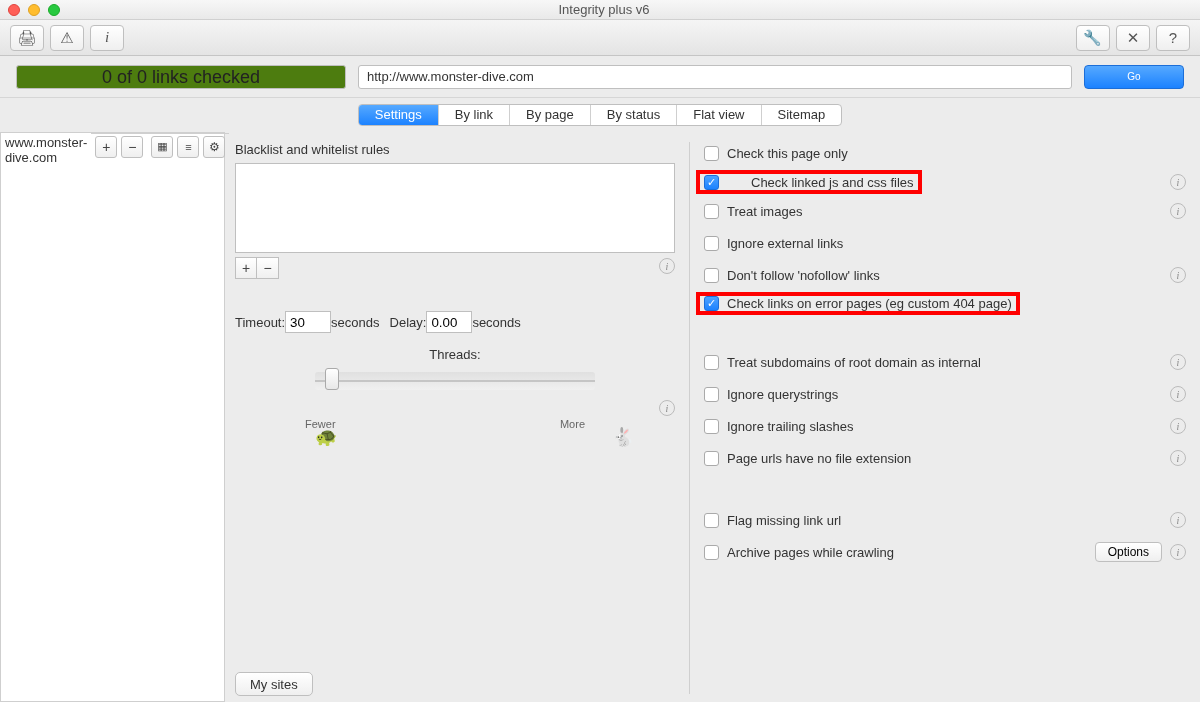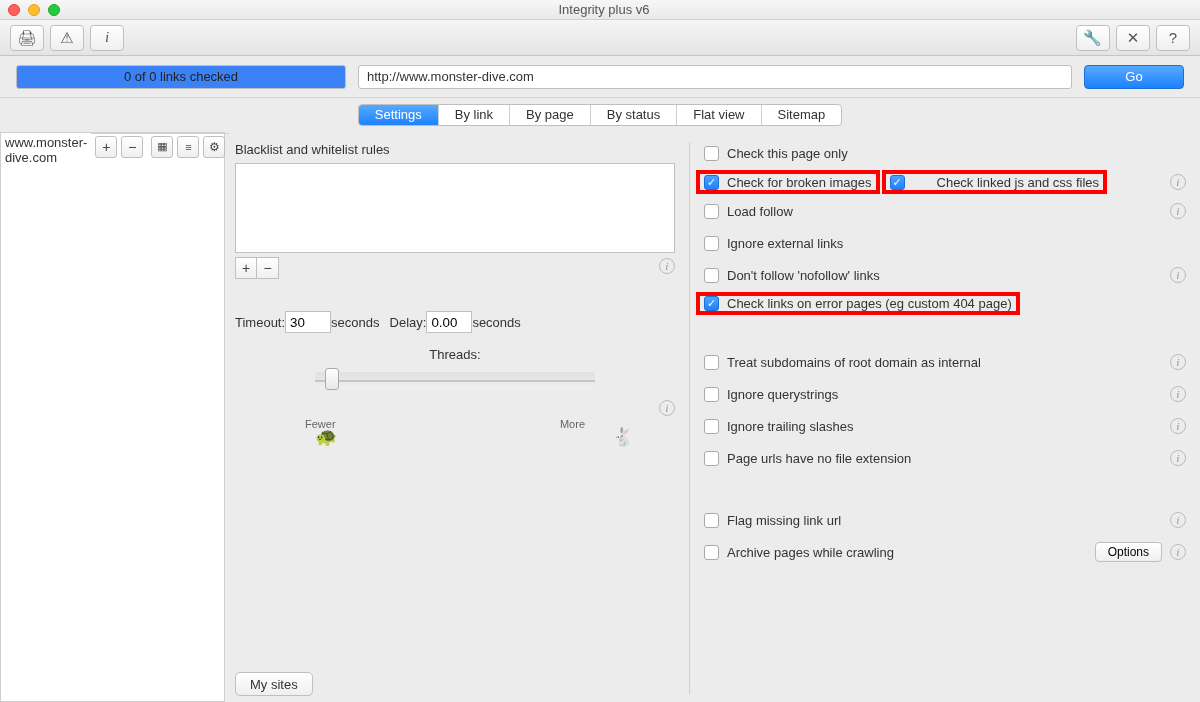--- a/index.html
+++ b/index.html
@@ -48,33 +48,33 @@
   .toolbar2 {
     height: 42px;
     display:flex; align-items:center; gap:12px;
     padding: 6px 16px;
     background:#ececec;
     border-bottom: 1px solid #d6d6d6;
   }
   .status-field {
     flex: 0 0 330px;
     height: 24px;
-    background:#3b82f6; border:1px solid #bfbfbf; border-radius:3px;
-    text-align:center; font-size:13px; line-height:22px; color:#222;
+    background:#4d7c0f; border:1px solid #bfbfbf; border-radius:3px;
+    text-align:center; font-size:18px; line-height:22px; color:#222;
   }
   .url-field {
     flex:1; height:24px;
     background:#fff; border:1px solid #bfbfbf; border-radius:3px;
     padding:0 8px; font-size:13px; line-height:22px;
   }
   .go-btn {
     width:100px; height:24px;
     background: linear-gradient(#56a9ff,#1c82ff);
     color:#fff; border:1px solid #1c6ed8; border-radius:4px;
-    font-size:13px; display:flex; align-items:center; justify-content:center;
+    font-size:10px; display:flex; align-items:center; justify-content:center;
   }
   
   .segrow {
     display:flex; justify-content:center; padding:6px 0;
   }
   .seg {
     display:flex; border:1px solid #bfbfbf; border-radius:4px; overflow:hidden;
     background:#fff; height:22px;
   }
   .seg-item {
@@ -282,34 +282,30 @@
 
     <div class="vdiv"></div>
 
     <div class="col-right">
       <div class="cb-row">
         <div class="mac-cb"></div>
         <span>Check this page only</span>
       </div>
 
       <div style="display:flex; gap:18px;">
-        <div class="red-hl" style="white-space:nowrap;">
-          <div class="mac-cb checked"></div>
-          <span>Check for broken images</span>
-        </div>
         <div class="red-hl" style="white-space:nowrap;gap:32px;">
           <div class="mac-cb checked"></div>
           <span>Check linked js and css files</span>
         </div>
         <div class="info-icon">i</div>
       </div>
 
       <div class="cb-row">
         <div class="mac-cb"></div>
-        <span>Load follow</span>
+        <span>Treat images</span>
         <div class="info-icon">i</div>
       </div>
 
       <div class="cb-row">
         <div class="mac-cb"></div>
         <span>Ignore external links</span>
       </div>
 
       <div class="cb-row">
         <div class="mac-cb"></div>

